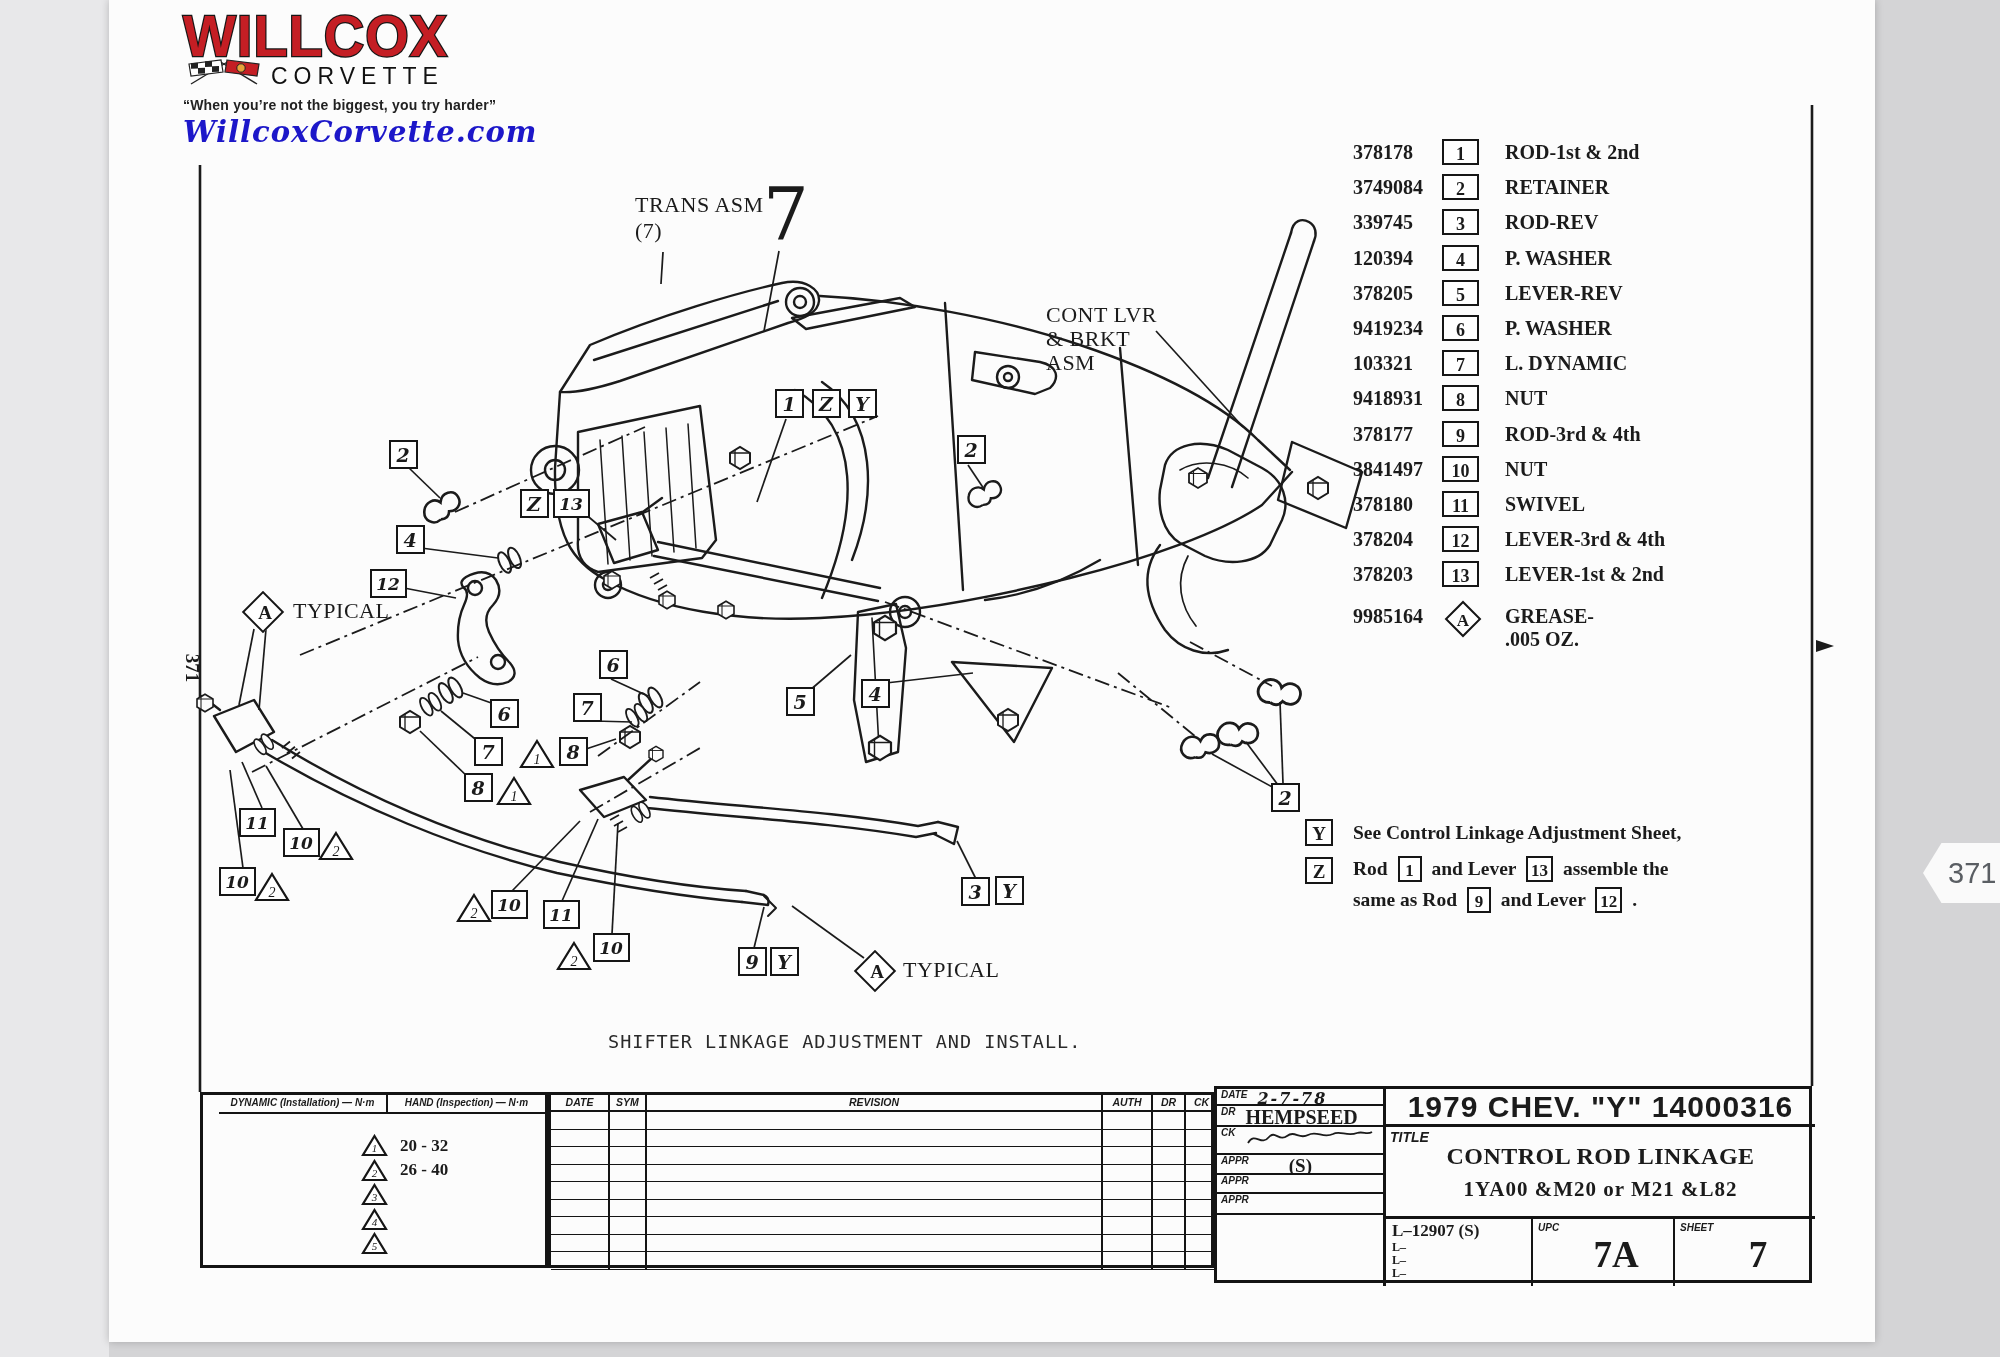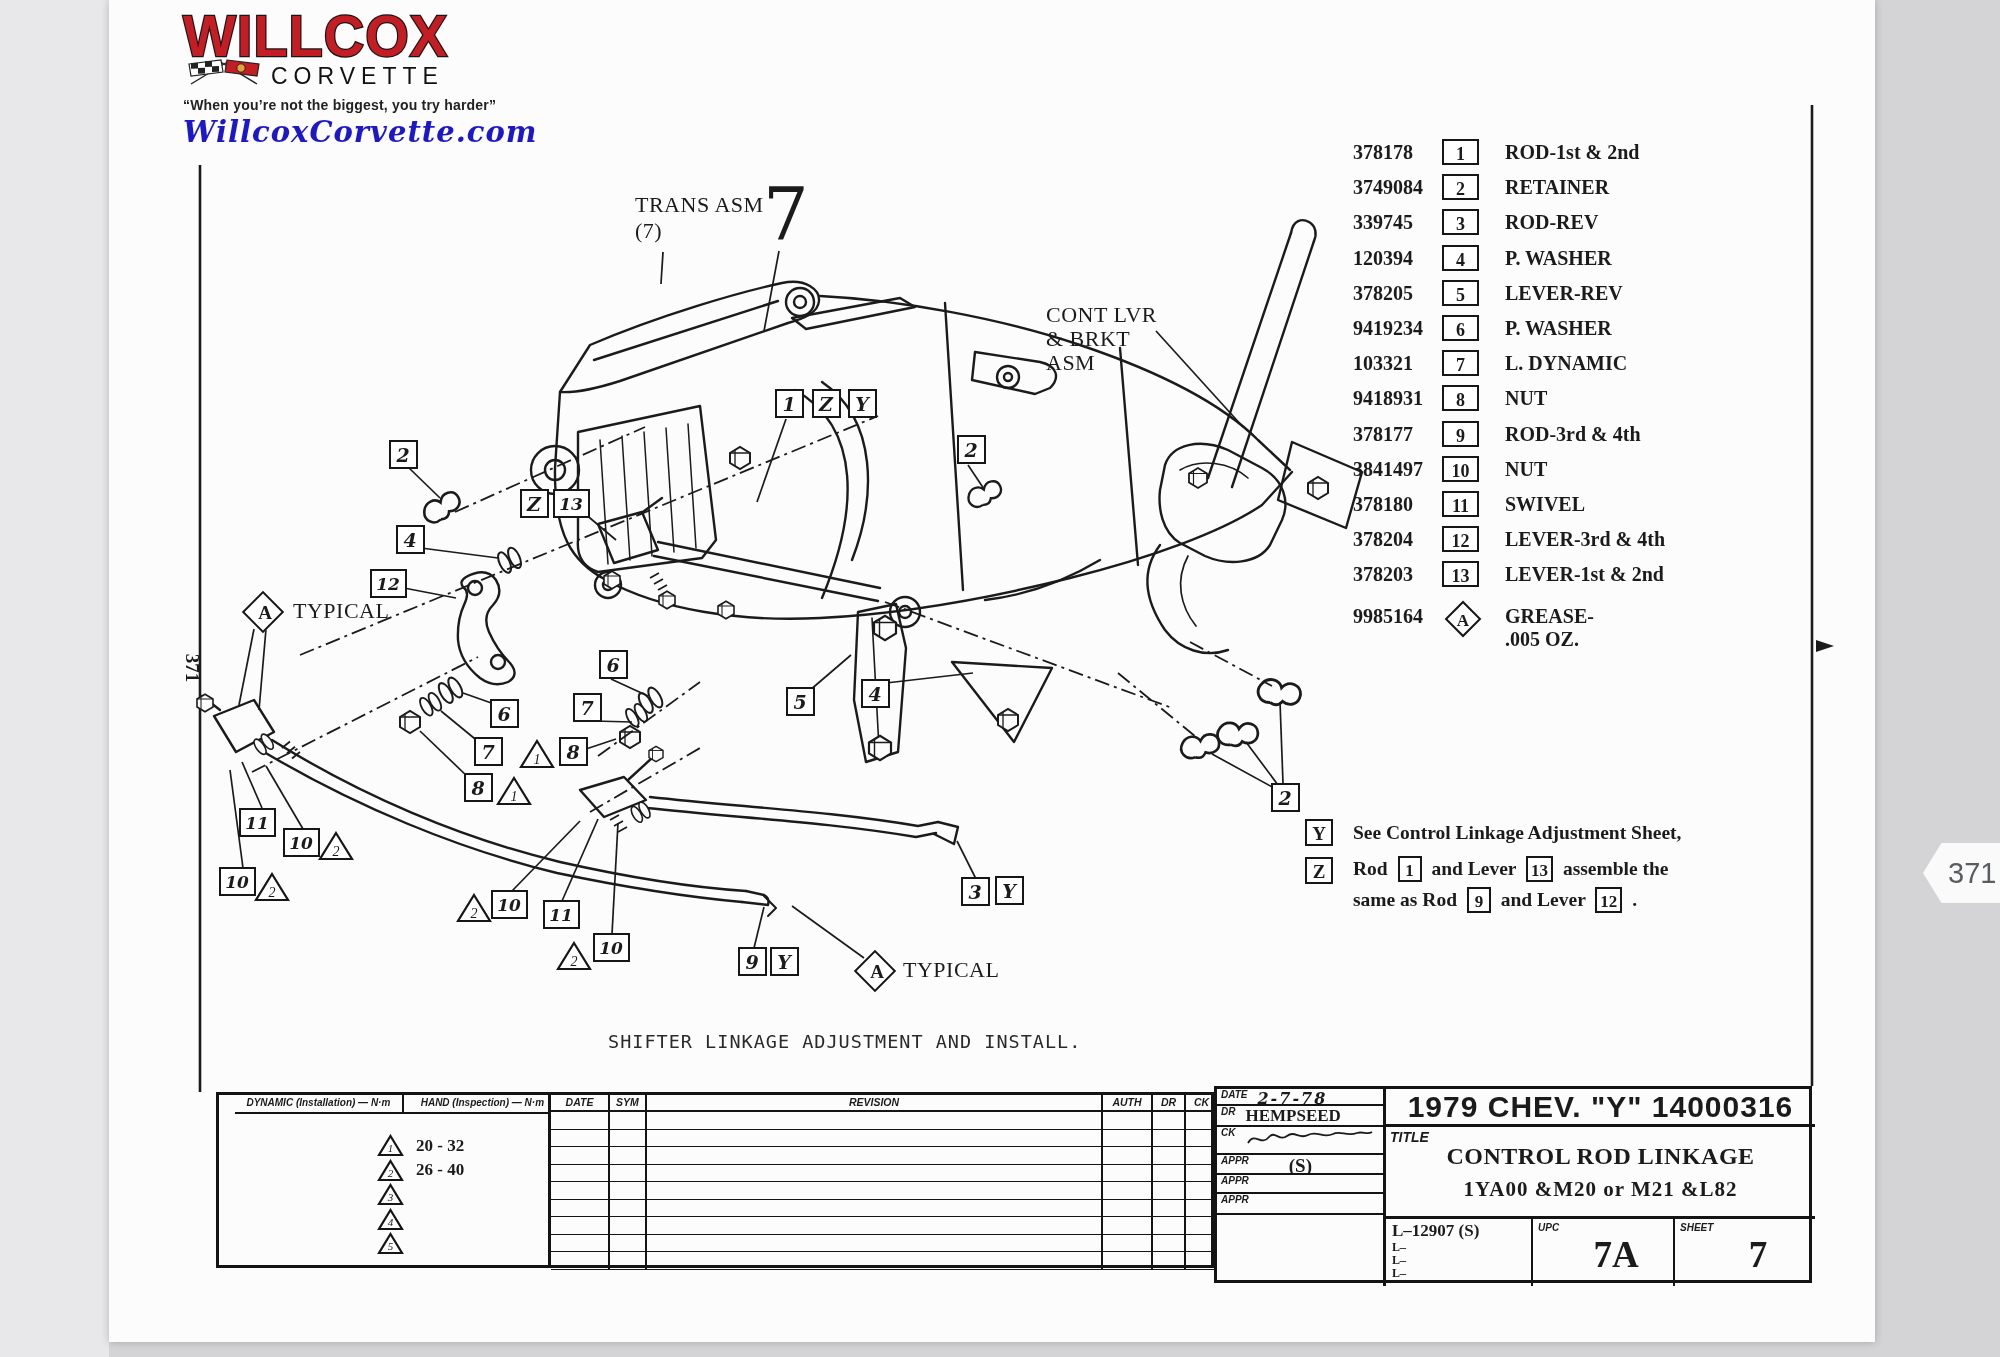--- a/index.html
+++ b/index.html
@@ -52,40 +52,40 @@
     text-align:center;line-height:25px;font-size:17px;margin:0 5px;box-sizing:border-box;background:#fff;}
   
   .co-box{position:absolute;border:2.5px solid #161616;background:#fff;text-align:center;
     font-family:"DejaVu Serif",serif;font-style:italic;font-weight:bold;box-sizing:border-box;}
   .co-dia{position:absolute;width:30px;height:30px;border:2.5px solid #161616;background:#fff;transform:rotate(45deg);box-sizing:border-box;}
   .co-dia span{position:absolute;left:0;top:1px;width:30px;text-align:center;transform:rotate(-45deg);
     font-weight:bold;font-size:19px;font-family:"Liberation Serif",serif;}
   .co-tri{position:absolute;}
   
   .tb{position:absolute;box-sizing:border-box;border:3px solid #141414;background:#fcfcfc;}
-  #torque-box{left:216px;top:1092px;width:348px;height:176px;padding-left:16px;}
+  #torque-box{left:200px;top:1092px;width:348px;height:176px;padding-left:16px;}
   .tq-head{display:flex;height:17px;border-bottom:2.5px solid #141414;}
   .tq-head div{font-family:"Liberation Sans",sans-serif;font-style:italic;font-weight:bold;font-size:10px;
      text-align:center;line-height:15px;box-sizing:border-box;overflow:hidden;white-space:nowrap;}
   .tq-h1{width:177px;border-right:2.5px solid #141414;}
   .tq-h2{width:165px;}
   #torque-body{position:absolute;left:0;top:17px;right:0;bottom:0;}
   .tq-row{position:absolute;left:158px;display:flex;align-items:center;}
   .tq-val{margin-left:12px;font-weight:bold;font-size:17px;white-space:pre;}
   #rev-table{left:548px;top:1092px;width:666px;height:176px;display:grid;
     grid-template-columns:59px 37px 456px 50px 33px 31px;grid-template-rows:17px repeat(9,17.55px);}
   .rev-h{border-right:2px solid #141414;border-bottom:2.5px solid #141414;font-family:"Liberation Sans",sans-serif;
     font-style:italic;font-weight:bold;font-size:10.5px;text-align:center;line-height:15px;overflow:hidden;}
   .rev-c{border-right:2px solid #141414;border-bottom:1.8px solid #141414;}
   .rev-last-col{border-right:none;}
   #right-block{left:1214px;top:1086px;width:598px;height:197px;}
   #rb-left{position:absolute;left:0;top:0;width:169px;height:197px;border-right:3px solid #141414;box-sizing:border-box;}
   .rb-row{position:relative;border-bottom:2px solid #141414;padding-left:4px;box-sizing:border-box;overflow:hidden;}
   .rb-lbl{font-family:"Liberation Sans",sans-serif;font-style:italic;font-weight:bold;font-size:10px;margin-right:6px;vertical-align:top;}
-  .rb-val{font-weight:bold;font-size:17px;}
+  .rb-val{font-weight:bold;font-size:20px;}
   .hand{font-family:"DejaVu Serif",serif;font-style:italic;font-weight:bold;font-size:16px;letter-spacing:2px;}
   #rb-banner{position:absolute;left:169px;top:0;width:429px;height:38px;border-bottom:3px solid #141414;box-sizing:border-box;
     text-align:center;font-family:"Liberation Sans",sans-serif;font-weight:bold;font-size:30px;line-height:36px;letter-spacing:1px;white-space:nowrap;}
   #rb-title{position:absolute;left:169px;top:38px;width:429px;height:92px;border-bottom:3px solid #141414;box-sizing:border-box;}
   #rb-title .t-lbl{position:absolute;left:4px;top:2px;font-family:"Liberation Sans",sans-serif;font-style:italic;font-weight:bold;font-size:14px;}
   #rb-title .t1{position:absolute;left:0;top:16px;width:100%;text-align:center;font-weight:bold;font-size:24px;letter-spacing:.5px;}
   #rb-title .t2{position:absolute;left:0;top:50px;width:100%;text-align:center;font-weight:bold;font-size:21px;letter-spacing:1px;}
   .rb-cell{position:absolute;top:130px;height:67px;box-sizing:border-box;border-right:2px solid #141414;}
   #rb-l{left:169px;width:147px;padding:2px 0 0 6px;}
   #rb-l .l-big{font-weight:bold;font-size:17px;white-space:nowrap;}

